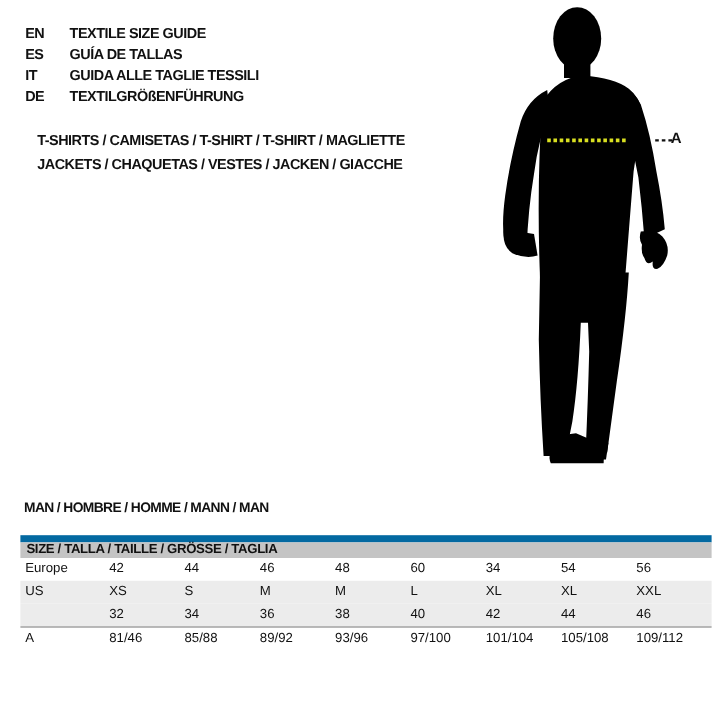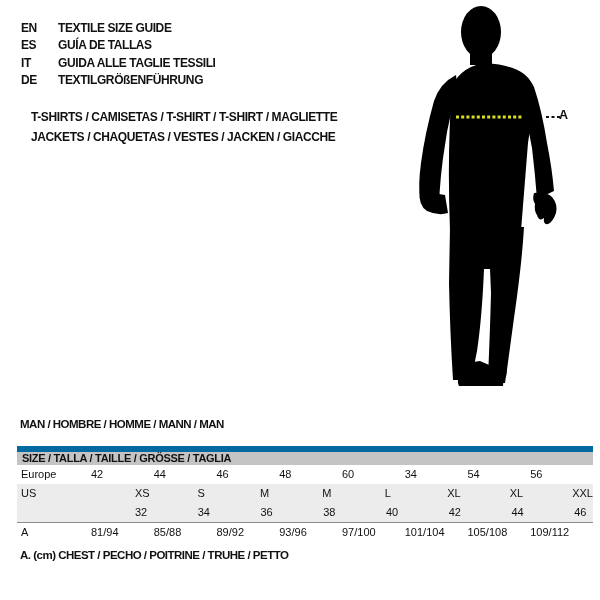--- a/index.html
+++ b/index.html
@@ -22,21 +22,21 @@
   .category-block{position:absolute;left:20px;top:108px;font-weight:bold;font-size:12px;letter-spacing:-0.4px;line-height:19.5px;margin-left:11px;}
   
   .figure-svg{position:absolute;left:410px;top:3px;width:170px;height:392px;}
   .measure-a-label{position:absolute;left:559px;top:108px;font-size:12.5px;font-weight:600;letter-spacing:-0.2px;}
   
   .section-title{position:absolute;left:20px;top:417px;font-weight:bold;font-size:11.5px;letter-spacing:-0.5px;line-height:15px;}
   
   .size-table{position:absolute;left:17px;top:446px;width:576px;font-size:11px;border-top:6px solid #0369a1;}
   .t-header{height:13px;line-height:13px;background:var(--header_bg);font-weight:bold;font-size:11px;letter-spacing:-0.3px;padding-left:5px;}
   .t-row{display:flex;height:19px;line-height:19px;}
-  .t-row.shade{background:var(--row_shade);gap:44px;}
+  .t-row.shade{background:var(--row_shade);}
   .t-row.top-border{border-top:1px solid var(--divider);}
   .t-label{width:70px;padding-left:4px;}
   .t-cell{flex:1;}
   
   .footnote{position:absolute;left:20px;top:548px;font-weight:bold;font-size:11.5px;letter-spacing:-0.5px;line-height:15px;}
 </style>
 </head>
 <body>
 
 <div class="page">
@@ -119,26 +119,25 @@
       <span class="t-cell">36</span>
       <span class="t-cell">38</span>
       <span class="t-cell">40</span>
       <span class="t-cell">42</span>
       <span class="t-cell">44</span>
       <span class="t-cell">46</span>
     </div>
 
     <div class="t-row top-border">
       <span class="t-label">A</span>
-      <span class="t-cell">81/94</span>
+      <span class="t-cell">81/46</span>
       <span class="t-cell">85/88</span>
       <span class="t-cell">89/92</span>
       <span class="t-cell">93/96</span>
       <span class="t-cell">97/100</span>
       <span class="t-cell">101/104</span>
       <span class="t-cell">105/108</span>
       <span class="t-cell">109/112</span>
     </div>
   </div>
 
-  <div class="footnote">A. (cm) CHEST / PECHO / POITRINE / TRUHE / PETTO</div>
 
 </div>
 
 </body></html>

